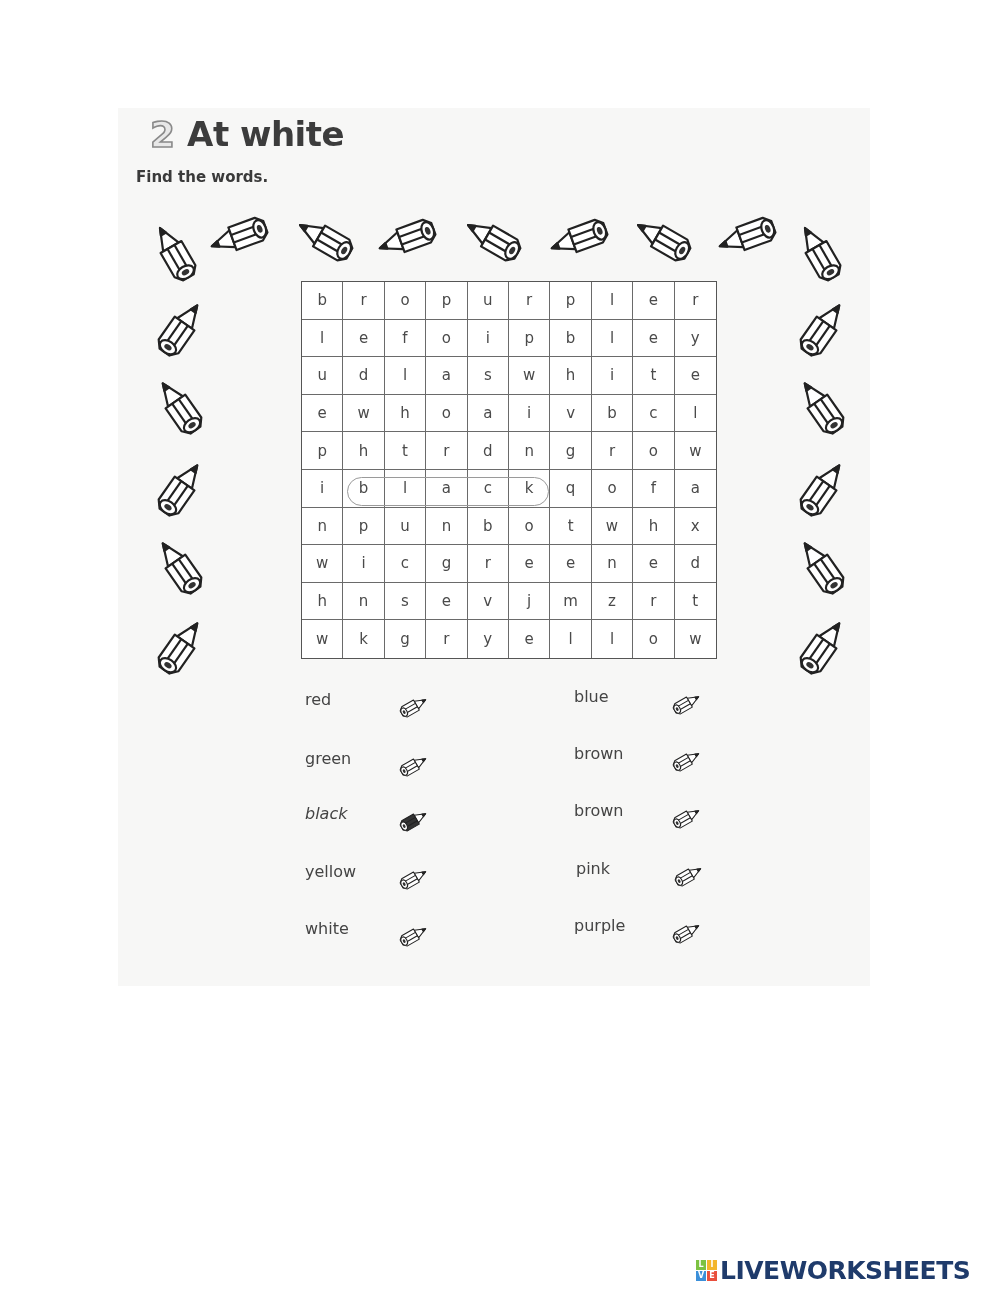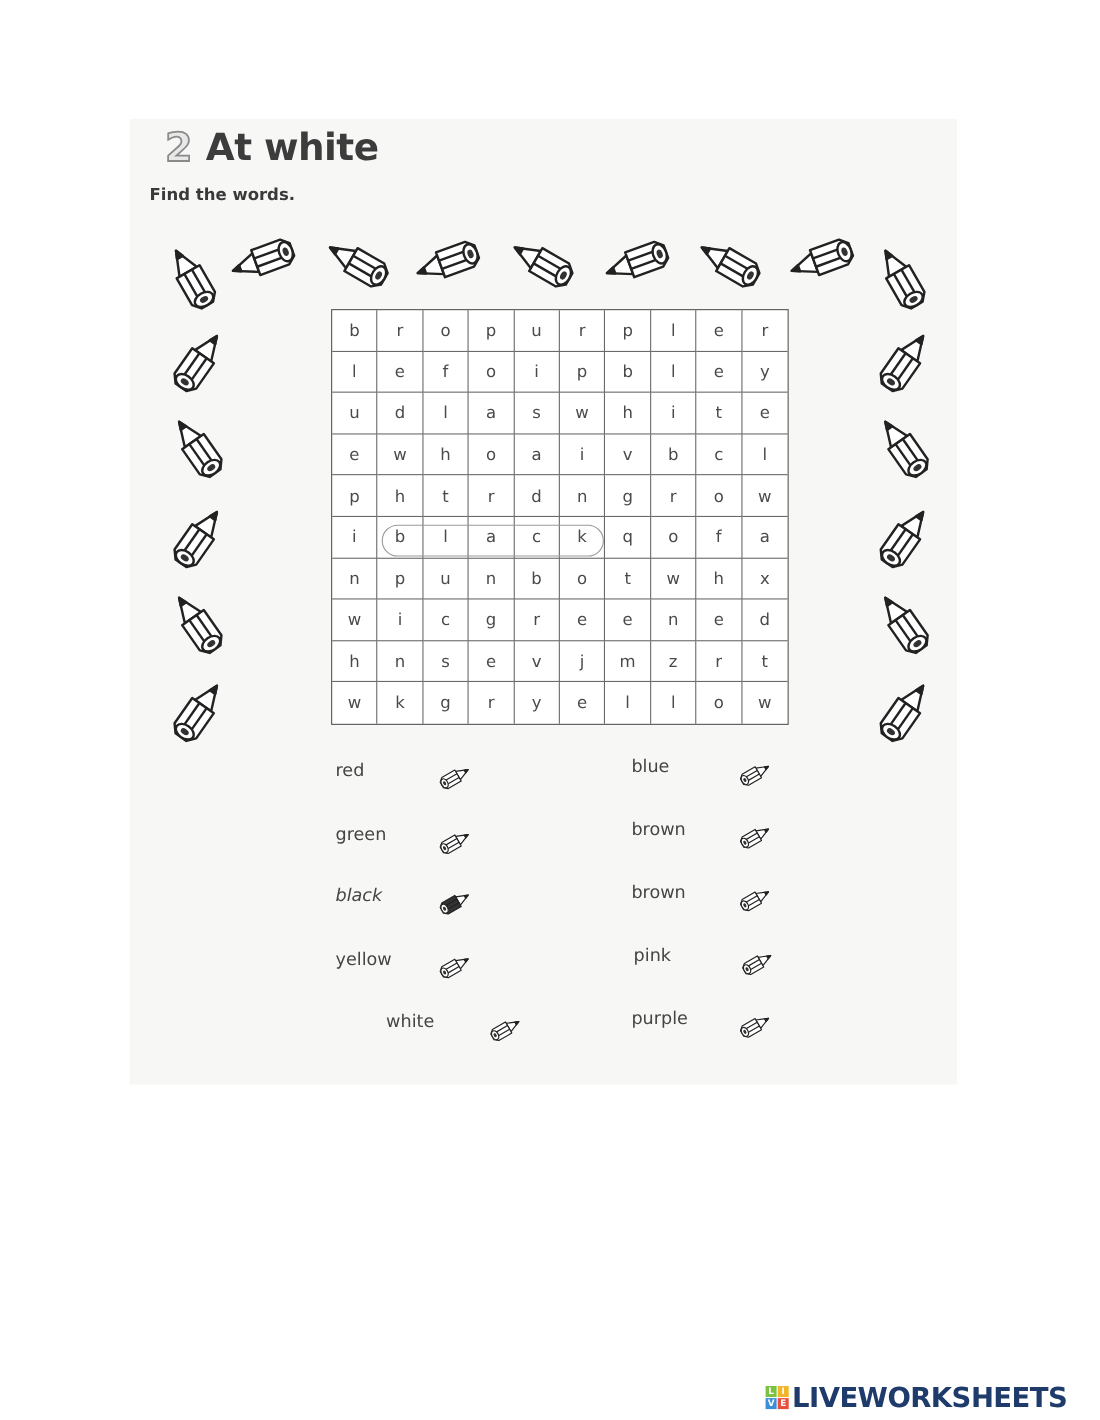--- a/index.html
+++ b/index.html
@@ -460,21 +460,21 @@
               <polygon points="-12,-8 12,-8 12,20 6,27 -6,27 -12,20" fill="#fff"></polygon>
               <line x1="-4" y1="-8" x2="-4" y2="22"></line>
               <line x1="4" y1="-8" x2="4" y2="22"></line>
               <ellipse cx="0" cy="21" rx="9" ry="6" fill="#fff"></ellipse>
               <ellipse cx="0" cy="21" rx="4" ry="2.6" fill="#333" stroke="none"></ellipse>
             </g>
           </svg>
         </div>
       </div>
     </div>
-    <div class="word-item" style="left: 5px; top: 229px; margin-left: 46px;">
+    <div class="word-item" style="left: 5px; top: 229px;">
       <span class="word-label" style="width: 80px;">white</span>
       <div class="word-pencil">
         <div style="width:34px;height:56px;transform:translate(11px,-11px) rotate(60deg);">
           <svg viewBox="-35 -35 70 70">
             <g stroke="#222" stroke-width="2.2" fill="#fff" stroke-linejoin="round">
               <polygon points="-9,-8 9,-8 0,-30"></polygon>
               <polygon points="0,-30 -3,-23 3,-23" fill="#222"></polygon>
               <polygon points="-12,-8 12,-8 12,20 6,27 -6,27 -12,20" fill="#fff"></polygon>
               <line x1="-4" y1="-8" x2="-4" y2="22"></line>
               <line x1="4" y1="-8" x2="4" y2="22"></line>

